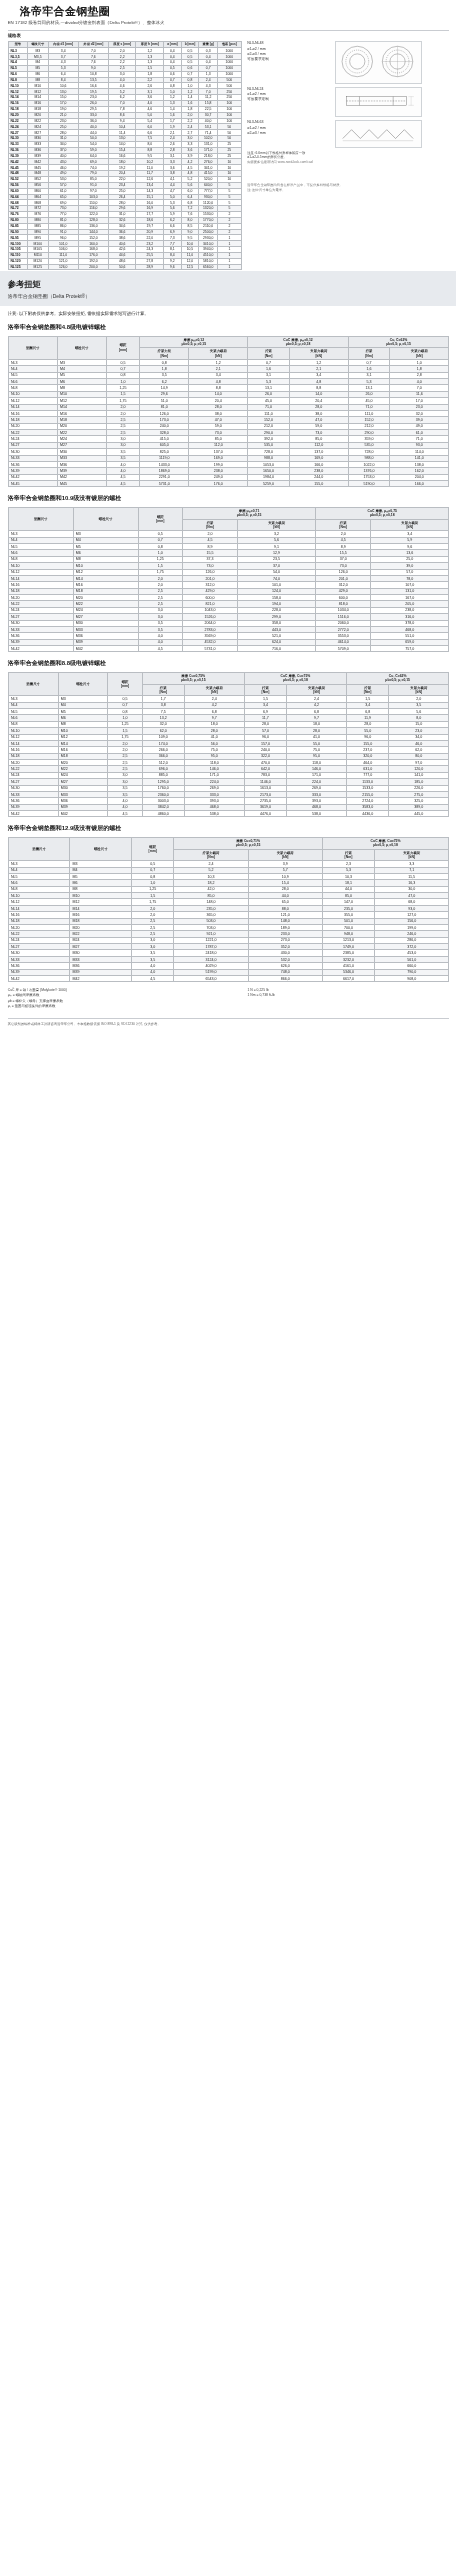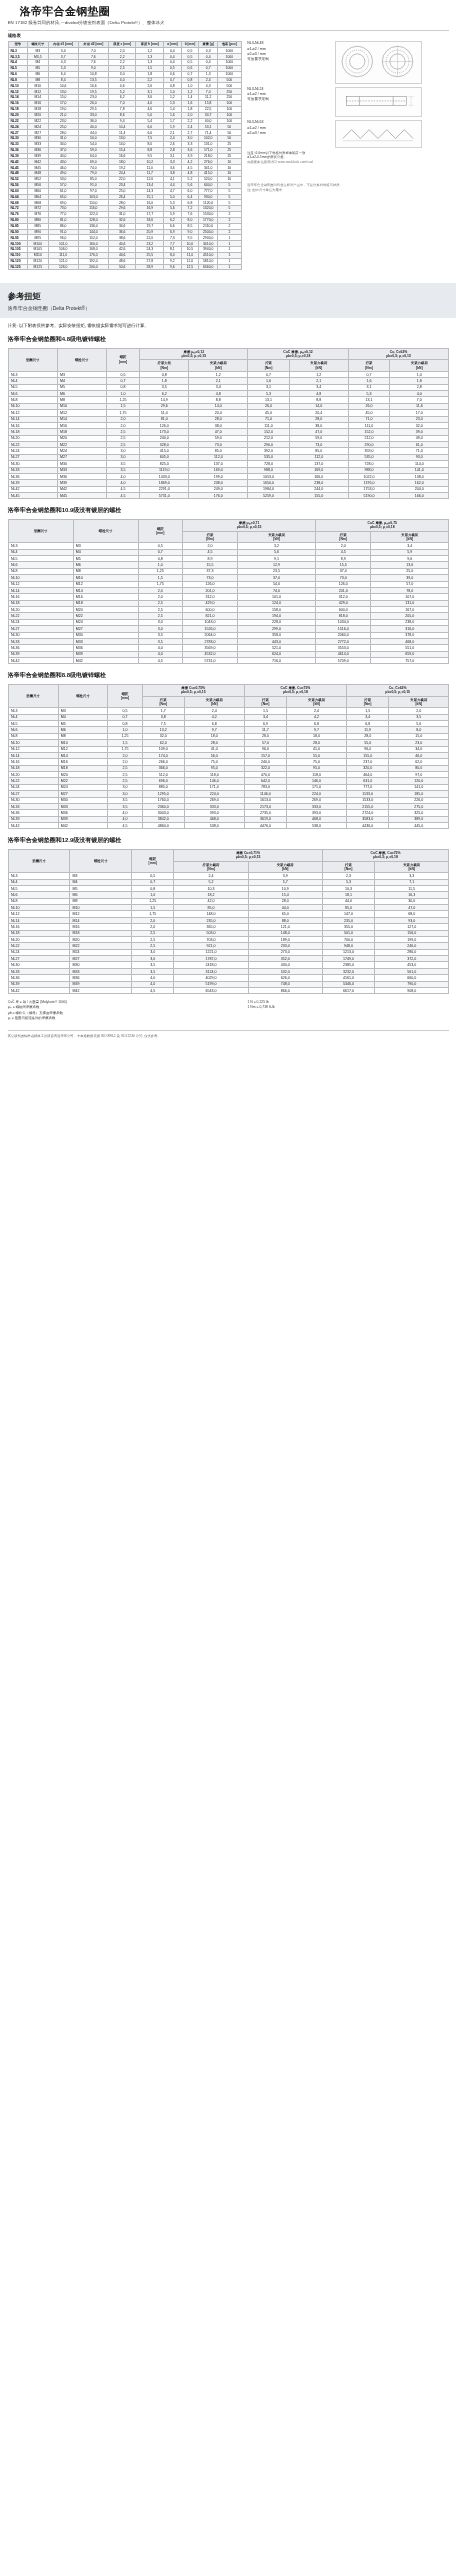--- a/index.html
+++ b/index.html
@@ -46,21 +46,21 @@
   table.grid tbody td.first { text-align:left; padding-left:1.7px; font-weight:bold; }
 
   
   .draw-row { display:flex; gap:4.4px; align-items:flex-start; margin-bottom:3.3px; }
   .draw-note { font-size:3.6px; line-height:1.45; color:#333; width:83px; }
   .draw-box { border:0.3px solid #cfd3d7; background:#fdfdfd; padding:1.1px; }
   .note-small { font-size:3.3px; color:#444; line-height:1.4; margin-top:2.2px; }
   .note-grey { font-size:3.3px; color:#777; line-height:1.4; }
 
   
-  .band { background:#e7eaee; padding: 7.7px 7.7px 6.6px 7.7px; margin-top: 13px; }
+  .band { background:#e7eaee; padding: 7.7px 7.7px 6.6px 7.7px; margin-top: 1px; }
   .band h2 { margin:0; font-size: 8.3px; font-weight:bold; color:#1b1b1b; }
   .band .band-sub { font-size: 5px; color:#333; margin-top:2.8px; }
 
   .note-line { font-size:4.4px; color:#222; padding: 5.5px 7.7px 0 7.7px; }
 
   
   .tsec { padding: 6.6px 7.7px 0 7.7px; }
   .tsec h3 { margin: 0 0 3.9px 0; font-size: 6px; font-weight:bold; color:#1b1b1b; }
 
   table.torque { border-collapse: collapse; width: 100%; }

